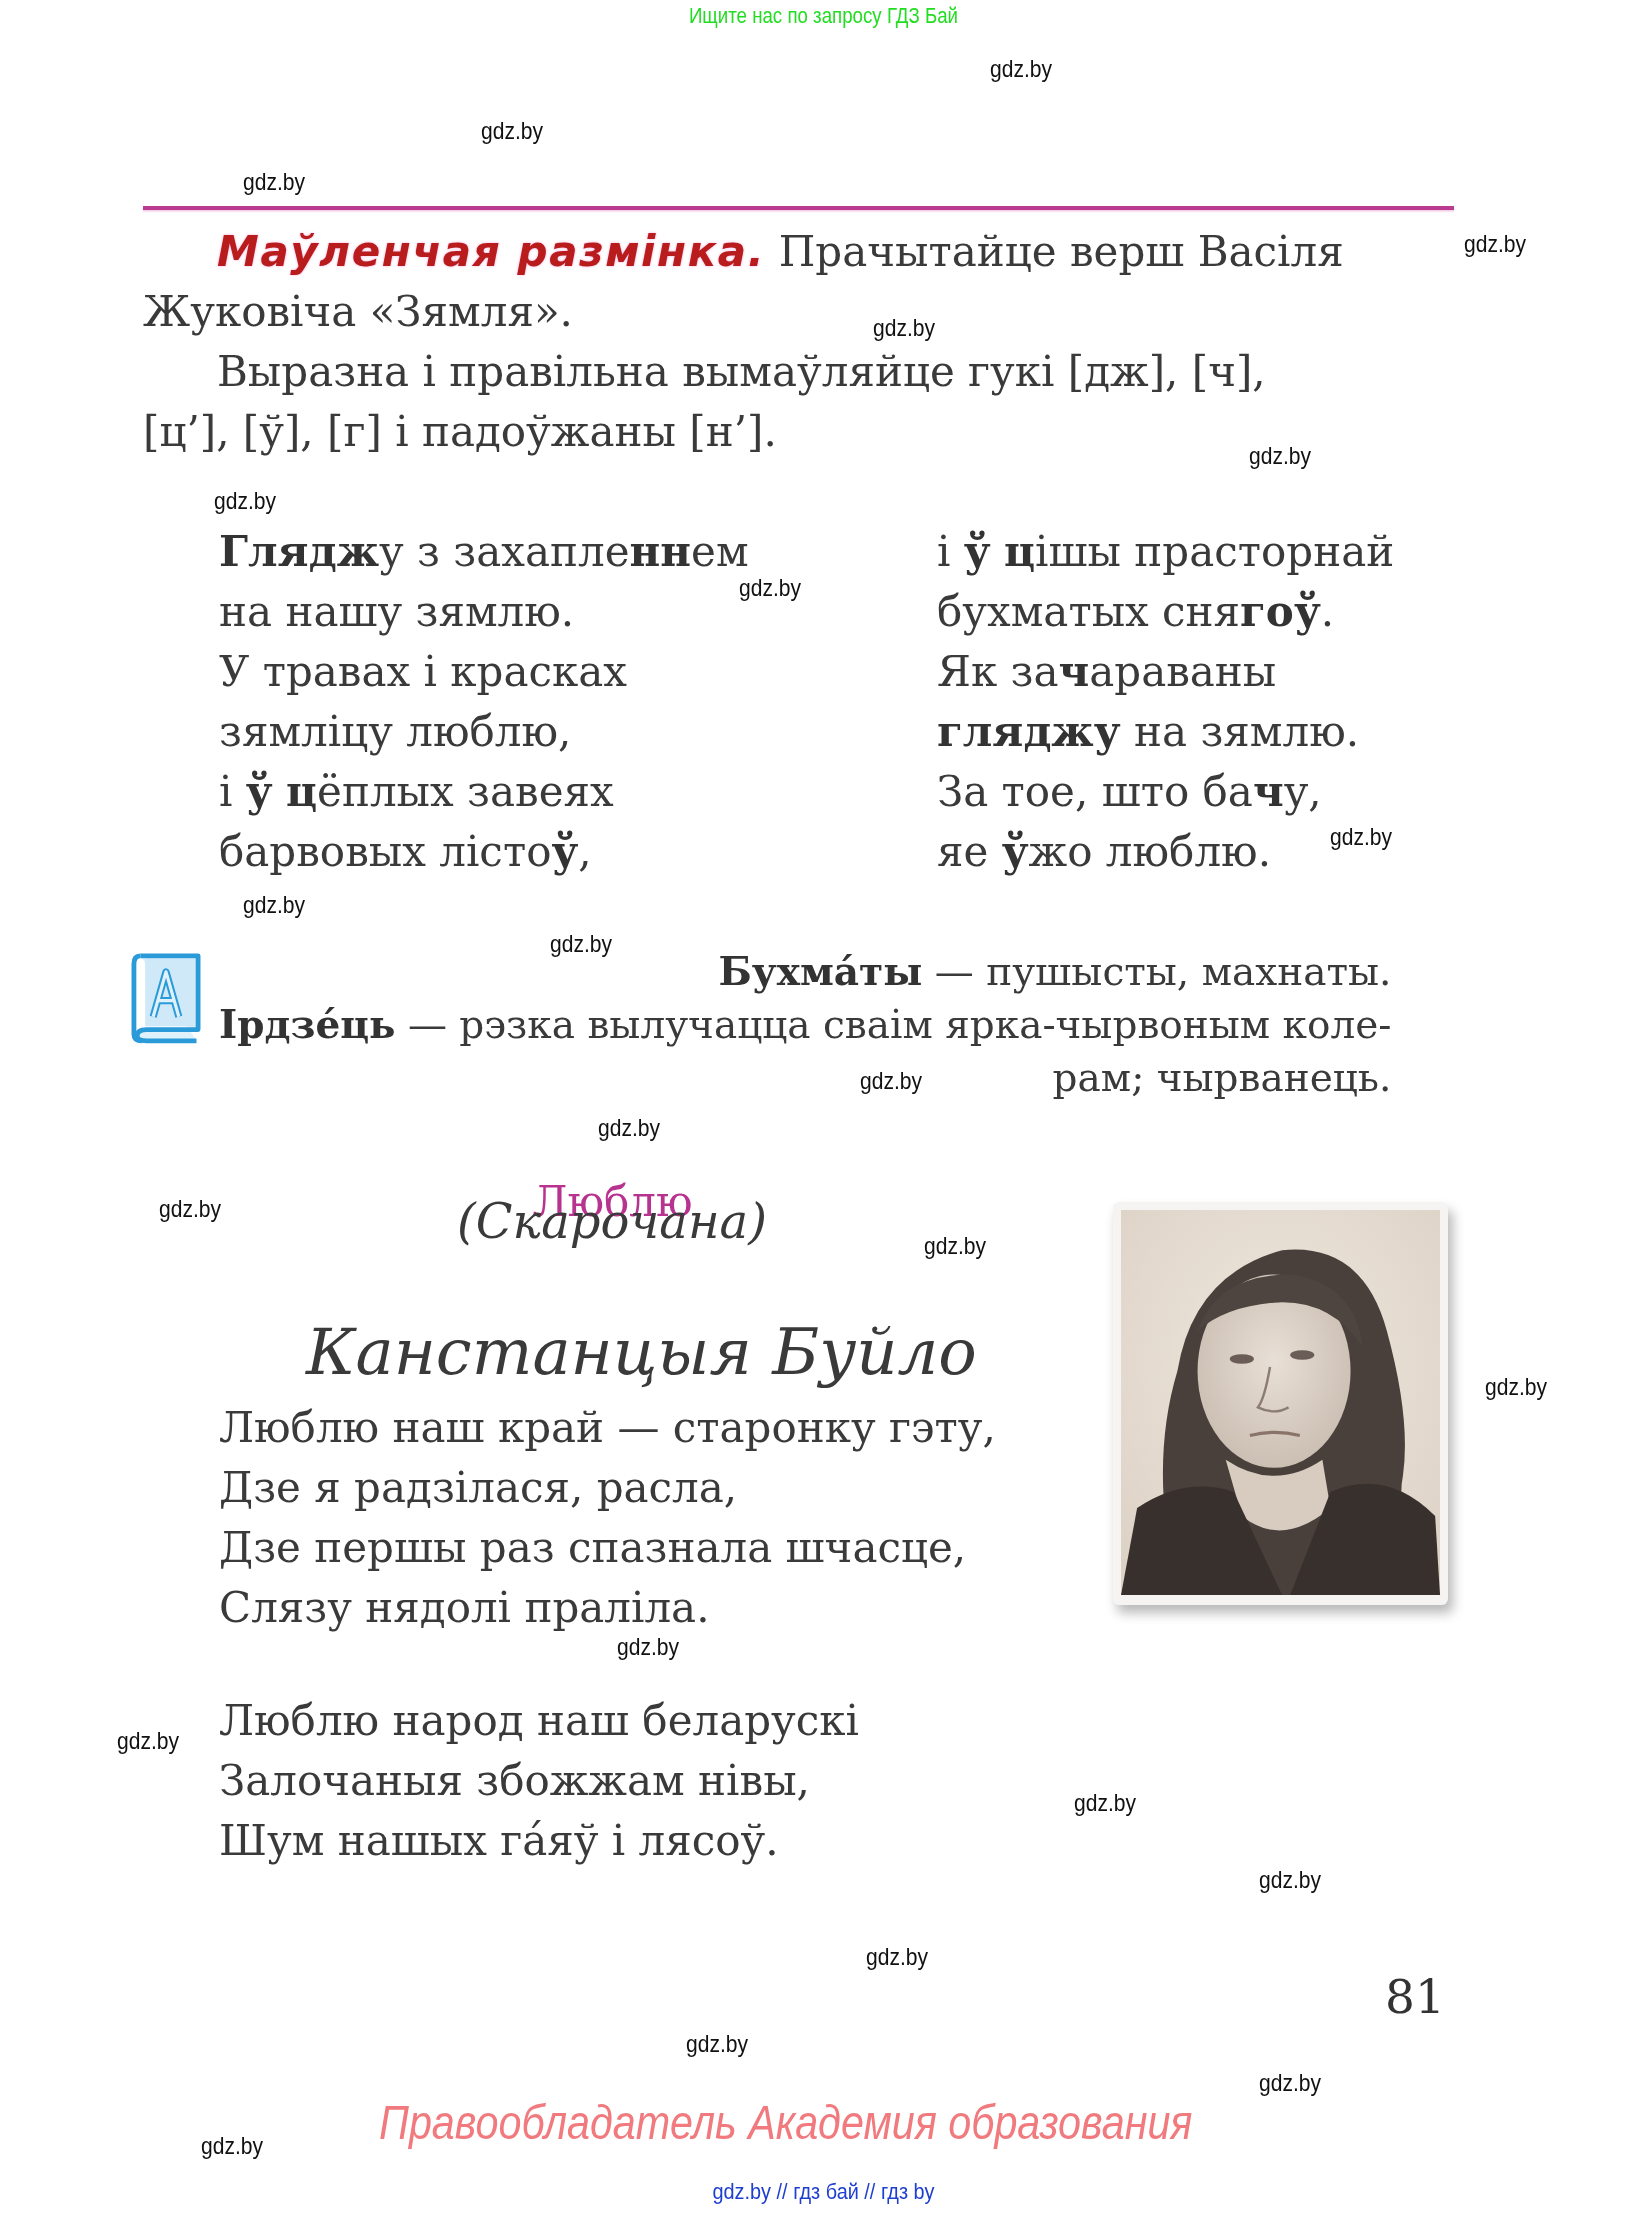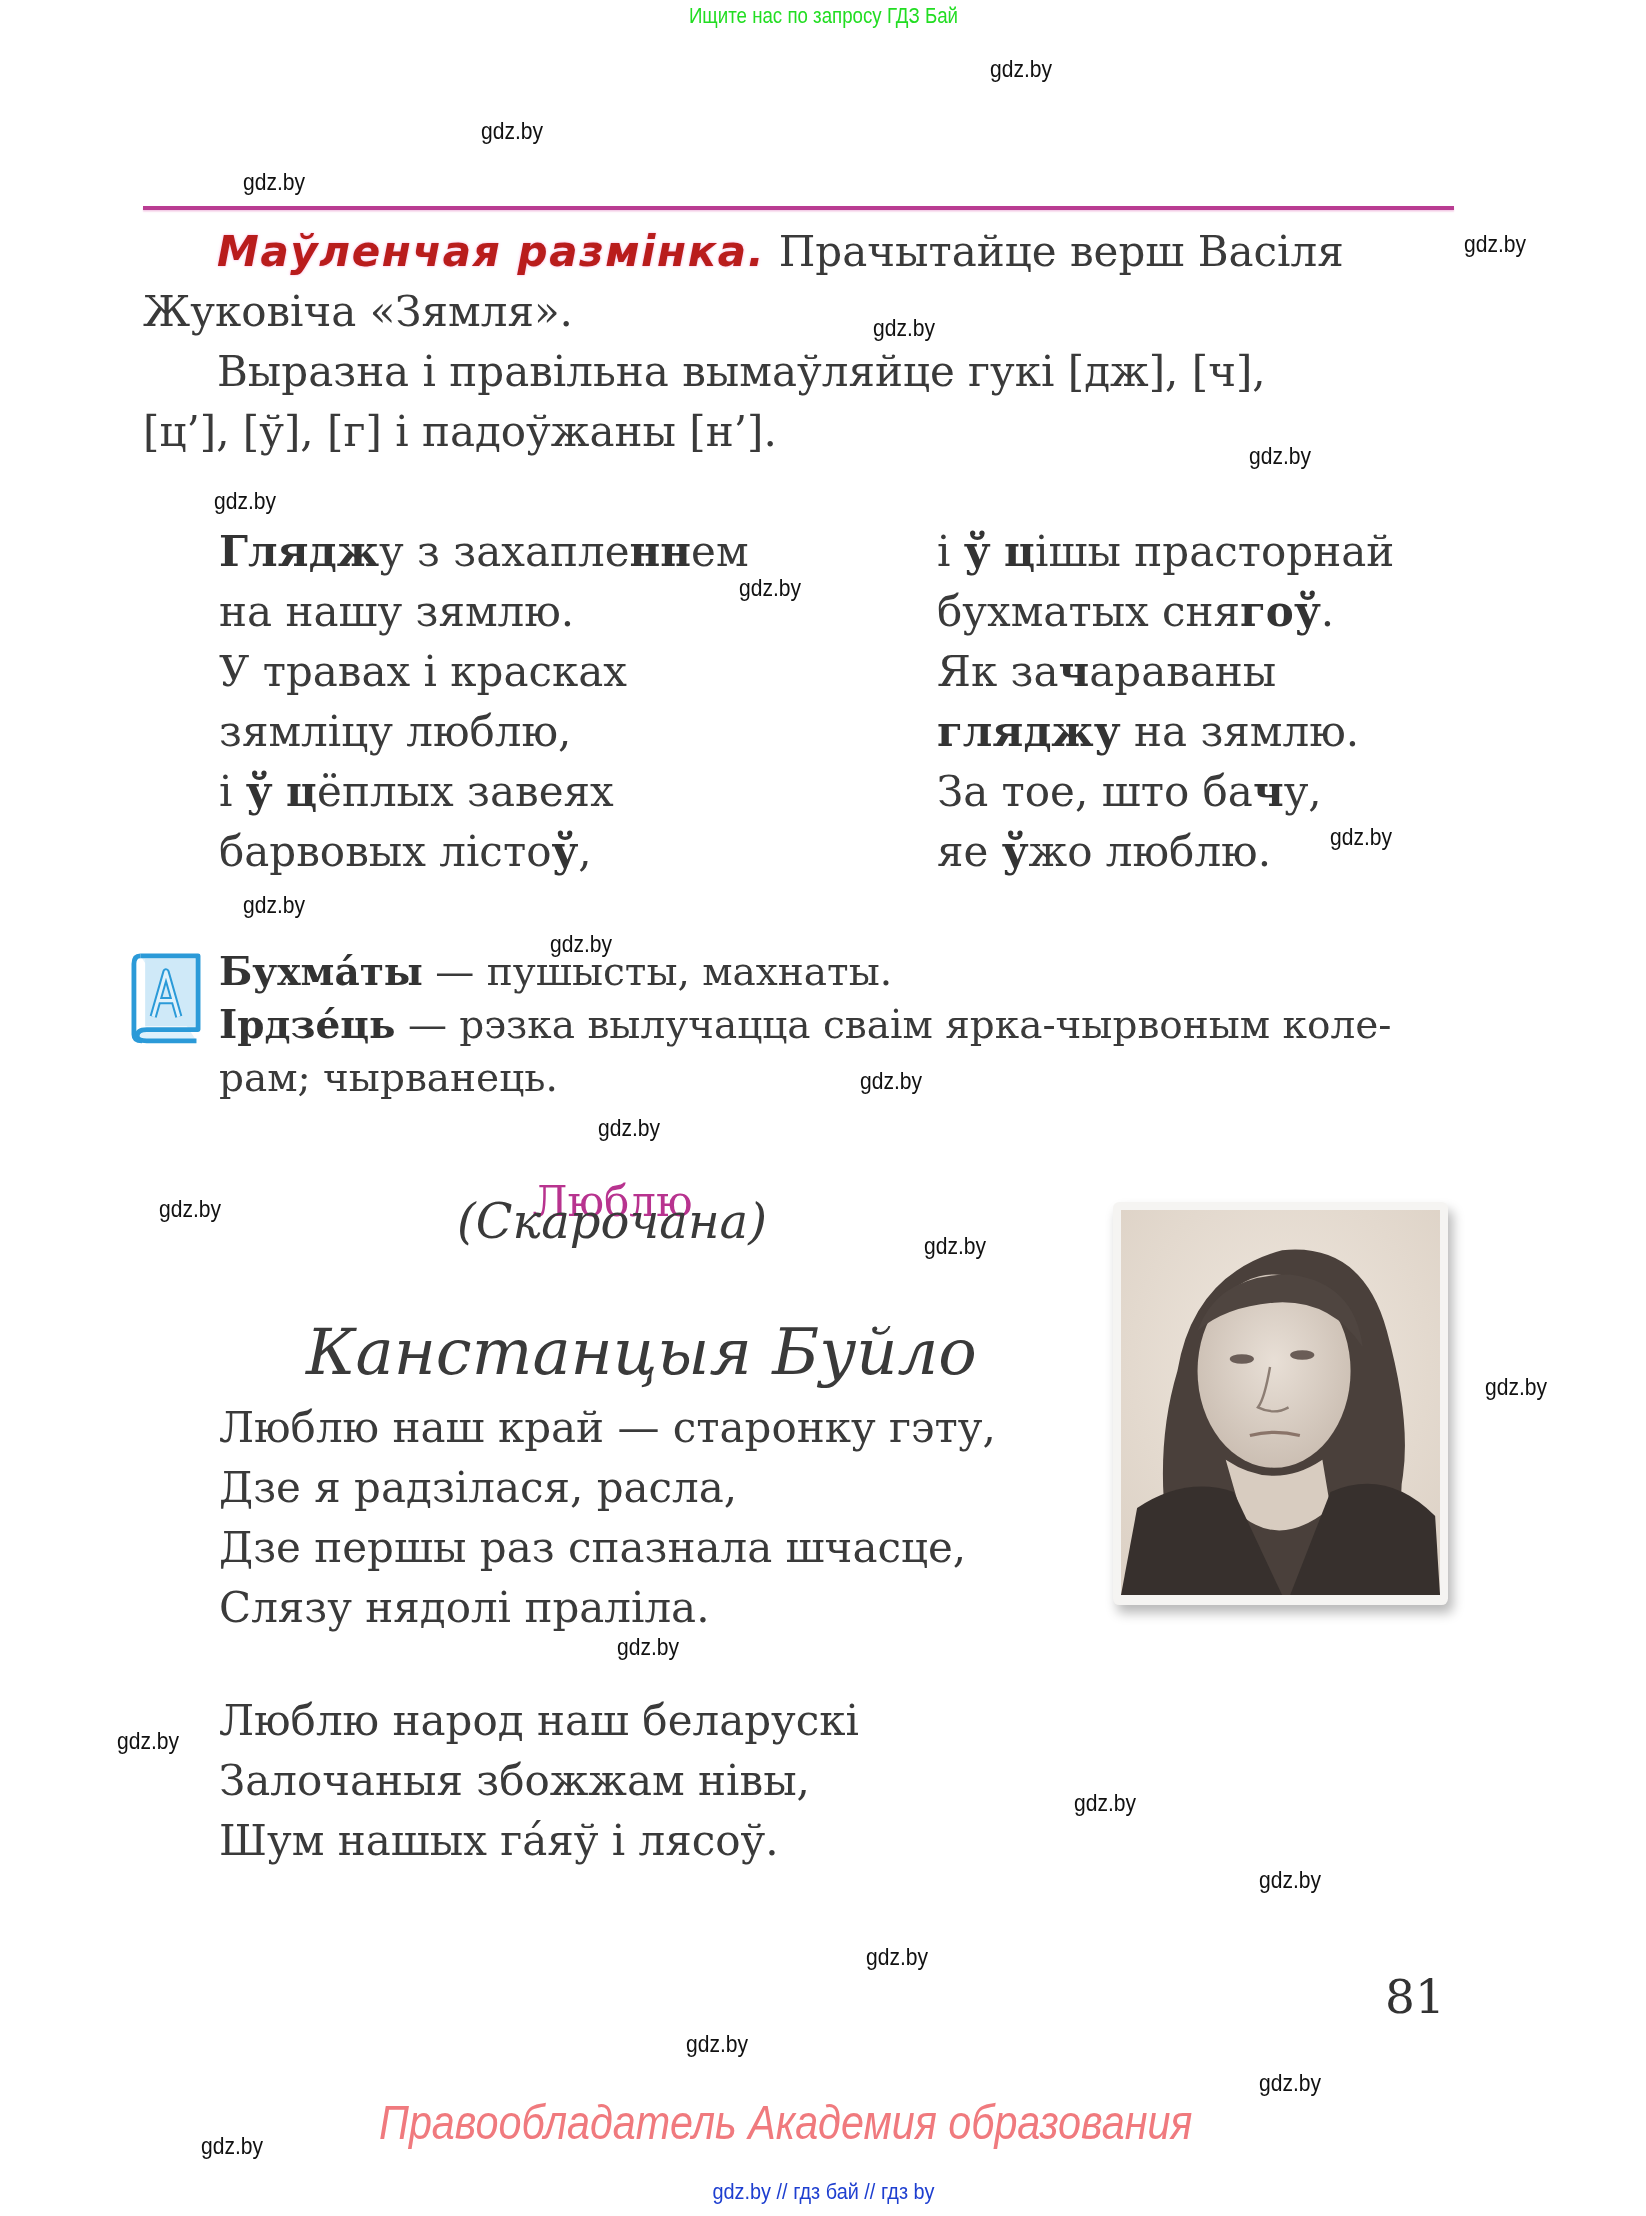--- a/index.html
+++ b/index.html
@@ -10,21 +10,21 @@
     .rule { left: 143px; top: 206px; width: 1311px; height: 4px; background: #b93c92; box-shadow: 0 1.6px 1.6px #f3c8e4; }
     .serif { font-family: "DejaVu Serif", serif; font-size: 42px; line-height: 60px; color: #3a3a3a; white-space: nowrap; }
     .heading-pink { font-family: "DejaVu Sans", sans-serif; font-style: italic; font-weight: bold; color: #b91c1c; text-shadow: 0 0 3.2px #f8c6e6, 0 0 1.6px #f8c6e6; letter-spacing: 1.6px; }
     .p1 { left: 143px; top: 222px; width: 1322px; }
     .p1 .l { display: block; white-space: nowrap; }
     .poem-col { font-size: 42px; line-height: 60px; }
     .poem-col .line { display: block; white-space: nowrap; }
     b { font-weight: bold; color: #333; }
     .book-icon { left: 129px; top: 951px; width: 73px; width: 74px; height: 93px; }
     .gloss { left: 219px; top: 945px; font-size: 39px; line-height: 53px; }
-    .gloss .line { display: block; white-space: nowrap; }
+    .gloss .line { display: block; white-space: nowrap; text-align: right; }
     .title-pink { left: 395px; top: 1177px; width: 435px; text-align: center; font-family: "DejaVu Serif", serif; font-size: 42px; color: #b8338f; }
     .subtitle { left: 338px; top: 1191px; width: 548px; text-align: center; font-style: italic; font-size: 48px; color: #3a3a3a; white-space: nowrap; }
     .author { left: 306px; top: 1322px; width: 613px; text-align: center; font-style: italic; font-size: 64px; color: #3a3a3a; white-space: nowrap; }
     .stanza { left: 219px; font-size: 42px; line-height: 60px; }
     .stanza .line { display: block; white-space: nowrap; }
     .photo-frame { left: 1113px; top: 1202px; width: 335px; height: 403px; background: #f5f4f2; border-radius: 6.4px; box-shadow: 4.8px 8px 11.3px rgba(0,0,0,0.28); }
     .photo { position: absolute; left: 8px; top: 8px; width: 319px; height: 385px; background: #e7ddd2; overflow: hidden; }
     .page-num { left: 1385px; top: 1967px; font-size: 47px; color: #333; }
     .copyright { left: 379px; top: 2095px; font-family: "Liberation Sans", sans-serif; font-style: italic; font-size: 48px; color: #f07a7e; white-space: nowrap; transform: scaleX(0.86); transform-origin: 0 0; }
     .footer-links { left: 0; top: 2179px; width: 1647px; text-align: center; font-family: "Liberation Sans", sans-serif; font-size: 22.6px; color: #1e3fd0; transform: scaleX(0.88); transform-origin: 50% 0; }

